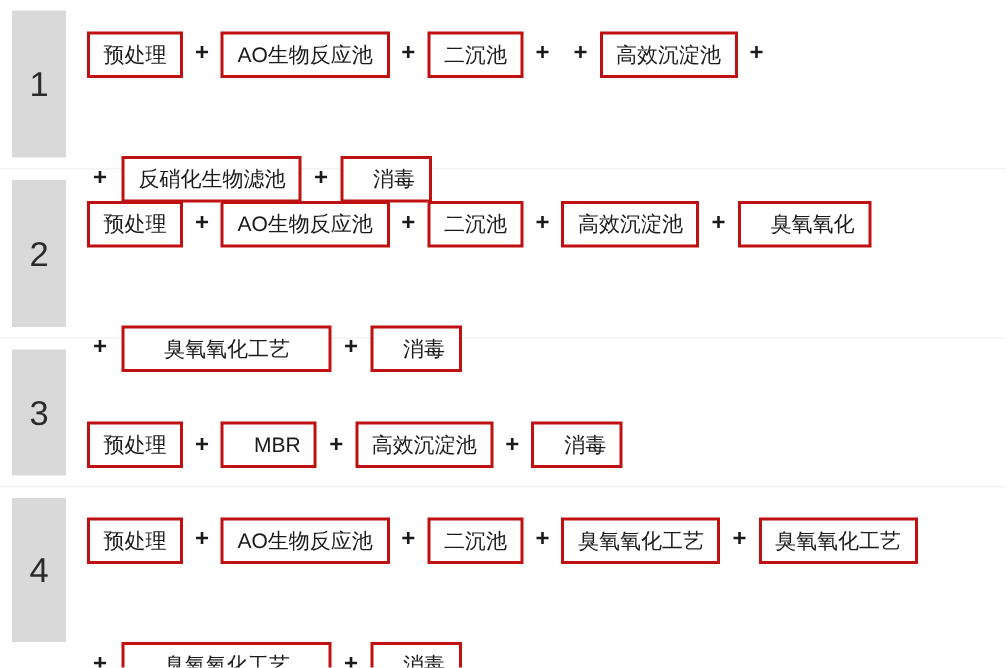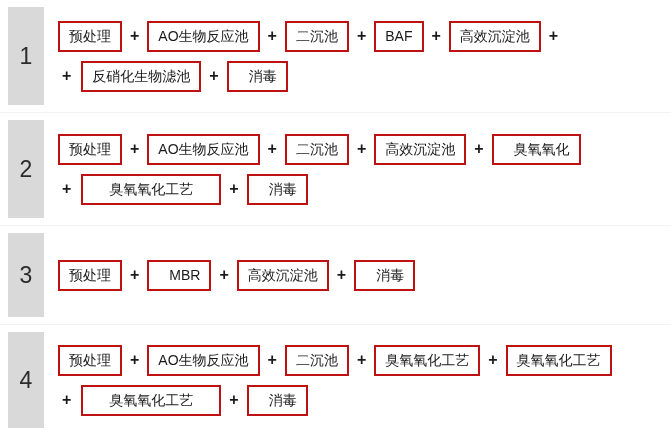--- a/index.html
+++ b/index.html
@@ -62,20 +62,21 @@
     display: flex;
     flex-direction: column;
     justify-content: center;
     gap: 9px;
   }
 
   .flow-line {
     display: flex;
     align-items: center;
     flex-wrap: nowrap;
+    margin-top: 43px;
   }
 
   .step-box {
     border: 2px solid #bf1111;
     background: #ffffff;
     color: #1a1a1a;
     font-size: 14px;
     line-height: 1;
     box-sizing: border-box;
     padding: 6px 9px 7px 9px;
@@ -114,21 +115,20 @@
       <div class="row-index-chip">1</div>
     </div>
     <div class="row-flow">
       <div class="flow-line">
         <span class="step-box">预处理</span>
         <span class="plus-sign">+</span>
         <span class="step-box">AO生物反应池</span>
         <span class="plus-sign">+</span>
         <span class="step-box">二沉池</span>
         <span class="plus-sign">+</span>
-        <span class="step-box">BAF</span>
         <span class="plus-sign">+</span>
         <span class="step-box">高效沉淀池</span>
         <span class="plus-sign">+</span>
       </div>
       <div class="flow-line">
         <span class="plus-sign leading">+</span>
         <span class="step-box">反硝化生物滤池</span>
         <span class="plus-sign">+</span>
         <span class="step-box wide">消毒</span>
       </div>

